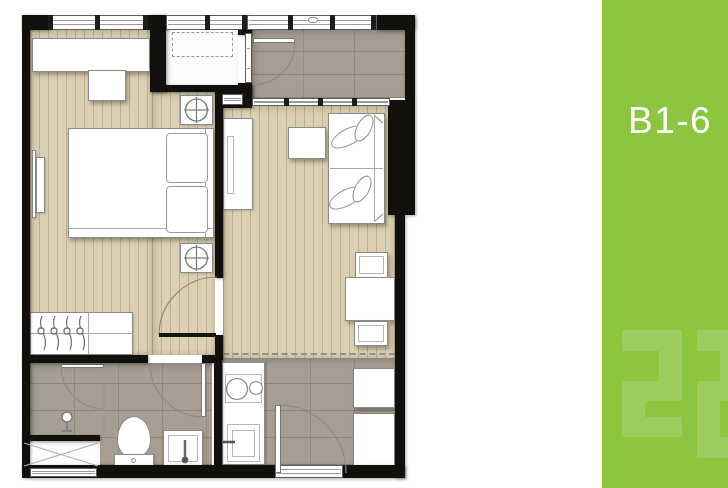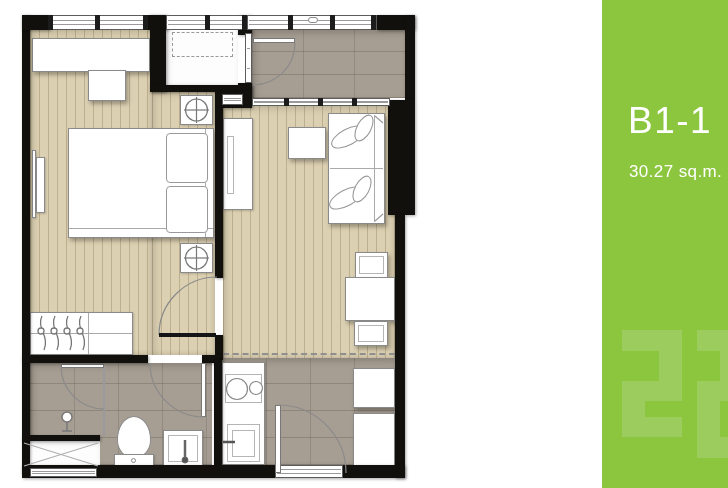--- a/index.html
+++ b/index.html
@@ -211,22 +211,21 @@
       </g>
       <g stroke="#666" stroke-width="2.5" fill="#555">
         <line x1="185" y1="440" x2="185" y2="458"></line>
           <circle cx="185" cy="460" r="3" stroke-width="1"></circle>
       </g>
       <line x1="223" y1="442" x2="235" y2="442" stroke="#555" stroke-width="2.5"></line>
     </svg>
   </div>
 
   <aside class="sidebar">
-    <div class="unit">B1-1</div>
-    <div class="area">30.27 sq.m.</div>
+    <div class="unit">B1-6</div>
     <div aria-label="22">
 
       <div class="wmseg" style="left:20px;top:330px;width:60px;height:21px;"></div>
       <div class="wmseg" style="left:57px;top:351px;width:23px;height:32px;"></div>
       <div class="wmseg" style="left:20px;top:381px;width:60px;height:20px;"></div>
       <div class="wmseg" style="left:20px;top:401px;width:23px;height:36px;"></div>
       <div class="wmseg" style="left:20px;top:417px;width:60px;height:20px;"></div>
 
       <div class="wmseg" style="left:95px;top:330px;width:46px;height:21px;"></div>
       <div class="wmseg" style="left:118px;top:351px;width:23px;height:32px;"></div>

